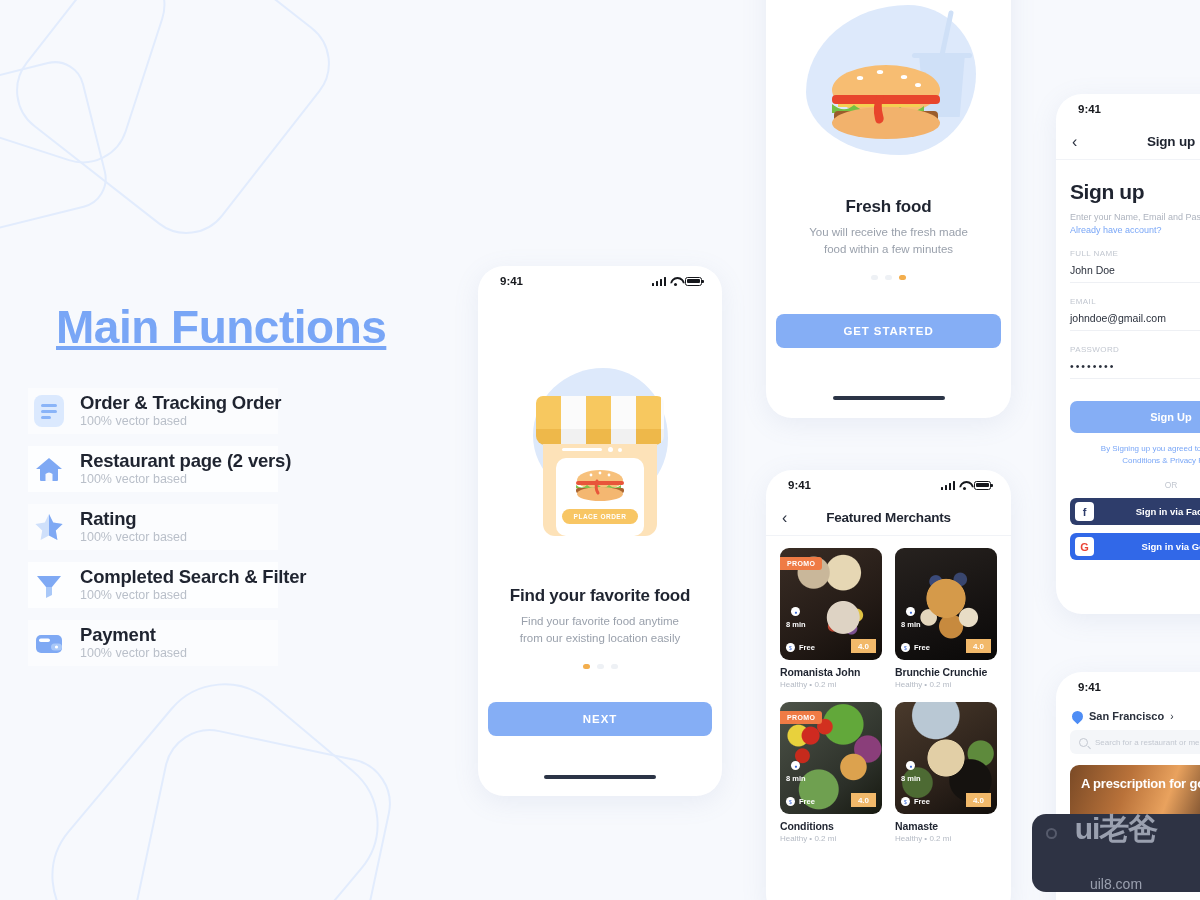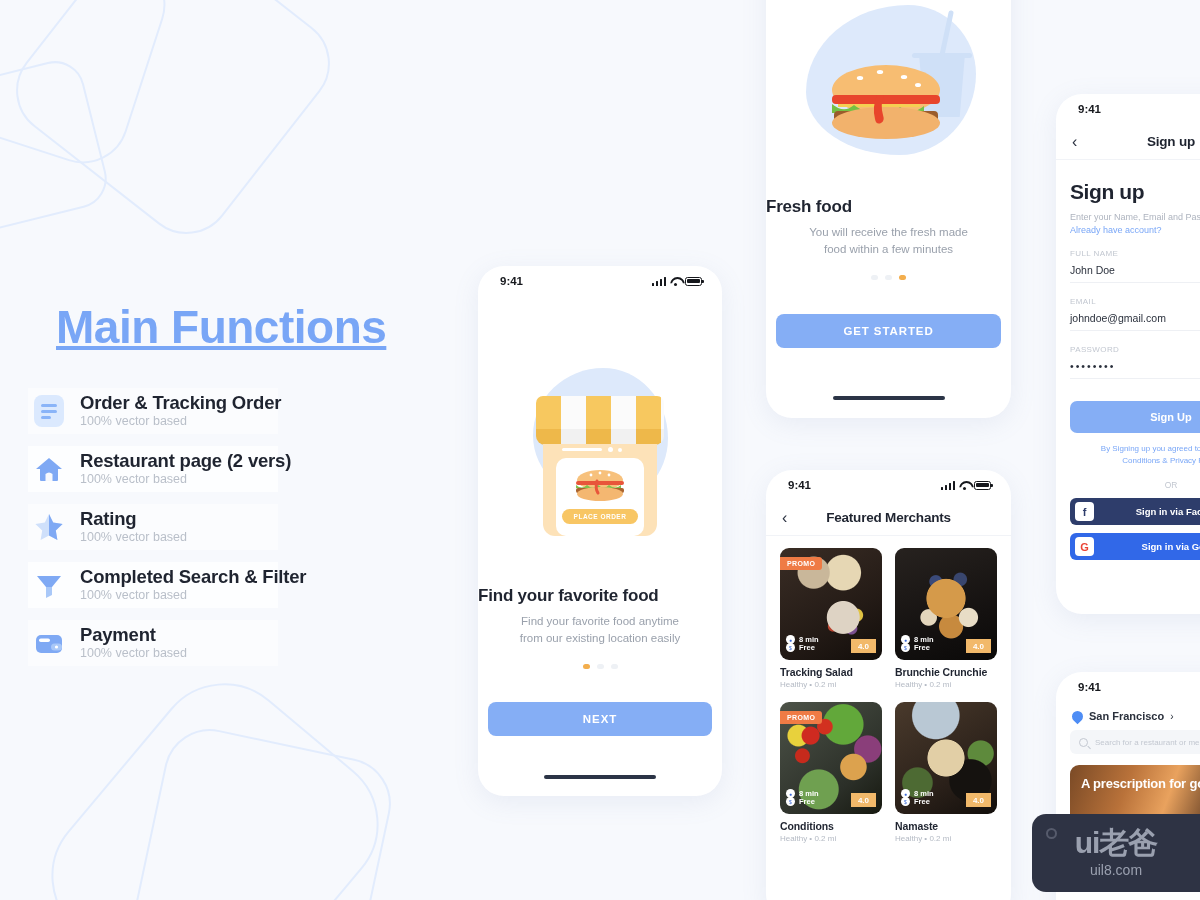--- a/index.html
+++ b/index.html
@@ -66,21 +66,21 @@
   .wifi::before{content:"";position:absolute;left:0;top:0;width:11px;height:11px;
     border:2.2px solid #16181d;border-radius:50%;clip-path:polygon(0 0,100% 0,100% 45%,0 45%);}
   .wifi::after{content:"";position:absolute;left:4px;top:6px;width:3px;height:3px;background:#16181d;border-radius:50%;}
   .batt { width:17px;height:9px;border:1.3px solid #16181d;border-radius:2.5px;position:relative; }
   .batt::before{content:"";position:absolute;inset:1.2px;background:#16181d;border-radius:1px;}
   .batt::after{content:"";position:absolute;right:-3px;top:2.6px;width:1.6px;height:3.4px;background:#16181d;border-radius:0 1px 1px 0;}
 
   .home-ind { width: 112px; height: 4px; background: #2b3446; border-radius: 3px; margin: 0 auto; }
 
   
-  .ob-title { font-size: 17px; font-weight: 700; color: #1f2430; letter-spacing:-0.2px; }
+  .ob-title { font-size: 17px; font-weight: 700; color: #1f2430; text-align: center; letter-spacing:-0.2px; }
   .ob-sub { font-size: 11.5px; color: #9aa1ac; text-align: center; line-height: 1.5; margin-top: 7px; padding: 0 32px; }
   .dots { display:flex; justify-content:center; gap:7px; margin-top: 16px; }
   .dots span { width: 7px; height: 5px; border-radius: 3px; background: #eef1f5; display:block; }
   .dots span.on { background: #f3ae4d; }
   .cta {
     height: 34px; border-radius: 8px; background: #85aef5; color: #fff;
     font-size: 11.5px; font-weight: 700; letter-spacing: .9px;
     display: flex; align-items: center; justify-content: center;
   }
 
@@ -95,21 +95,21 @@
   .nav .back { position:absolute; left:16px; font-size:16px; color:#2c3342; line-height:1; }
   .nav .nav-t { font-size: 13.5px; font-weight:700; color:#1f2430; letter-spacing:-.2px; }
   .grid { display:grid; grid-template-columns:1fr 1fr; gap:13px; padding:12px 14px; }
   .card-img {
     height:112px; border-radius:9px; position:relative; overflow:hidden;
   }
   .promo {
     position:absolute; left:0; top:9px; background:#ef7b45; color:#fff;
     font-size:7px; font-weight:700; letter-spacing:.4px; padding:3px 7px; border-radius:0 3px 3px 0;
   }
-  .metarow { position:absolute; left:6px; bottom:16px; display:flex; align-items:center; gap:4px; }
+  .metarow { position:absolute; left:6px; bottom:31px; display:flex; align-items:center; gap:4px;flex-direction:column; }
   .metarow2 { position:absolute; left:6px; bottom:8px; display:flex; align-items:center; gap:4px; }
   .mdot { width:9px;height:9px;border-radius:50%;background:#fff;display:flex;align-items:center;justify-content:center;font-size:5px;color:#3c6ad6; }
   .mtxt { font-size:7.5px; color:#fff; font-weight:600; }
   .rate { position:absolute; right:6px; bottom:7px; background:#f2b96a; color:#fff; font-size:8px; font-weight:700; padding:2.5px 7px; border-radius:0; }
   .c-name { font-size:10.5px; font-weight:700; color:#1f2430; margin-top:6px; letter-spacing:-.1px; }
   .c-meta { font-size:8px; color:#b4bac4; margin-top:2px; }
 
   
   .su-h1 { font-size:21px; font-weight:700; color:#1f2430; letter-spacing:-.4px; }
   .su-p { font-size:9px; color:#aeb4bf; margin-top:7px; line-height:1.5; }
@@ -140,21 +140,21 @@
   .mag::after{content:"";position:absolute;right:-3.5px;bottom:-2.5px;width:4px;height:1.4px;background:#c3c8d1;transform:rotate(45deg);}
   .s-ph { font-size:8px; color:#c3c8d1; }
   .banner { margin:11px 14px 0; height:74px; border-radius:9px; position:relative; overflow:hidden;
             background: linear-gradient(110deg,#7a4a26 0%, #b9723a 28%, #e9a25e 48%, #5d3a22 72%, #241a14 100%); }
   .banner-t { position:absolute; left:11px; top:11px; color:#fff; font-size:13px; font-weight:700; line-height:1.25; letter-spacing:-.2px; }
 
   
   #watermark {
     position:absolute; right:0; bottom:8px; width:168px; height:78px;
     background:#2e3344; border-radius:14px 0 0 14px;
-    display:flex; flex-direction:column; align-items:center; justify-content:center;
+    display:flex; flex-direction:column; align-items:center; justify-content:space-between;
   }
   #watermark .wm-ring { position:absolute; left:14px; top:14px; width:11px; height:11px; border:2px solid #565b6c; border-radius:50%; }
   .wm-logo { font-size:30px; font-weight:700; color:#9aa0af; letter-spacing:-1px; line-height:1; }
   .wm-sub { font-size:14px; color:#9aa0af; margin-top:4px; }
 </style>
 </head>
 <body>
 
 <div id="stage">
 
@@ -393,21 +393,21 @@
           <div class="metarow">
             <span class="mdot">●</span>
             <span class="mtxt">8 min</span>
           </div>
           <div class="metarow2">
             <span class="mdot">$</span>
             <span class="mtxt">Free</span>
           </div>
           <div class="rate">4.0</div>
         </div>
-        <div class="c-name">Tracking Salad</div>
+        <div class="c-name">Romanista John</div>
         <div class="c-meta">
           <span>Healthy</span>
           <span>•</span>
           <span>0.2 mi</span>
         </div>
       </div>
 
       <div>
         <div class="card-img" style="background:
                radial-gradient(circle at 50% 45%, #d59a4a 0 24%, transparent 25%),

